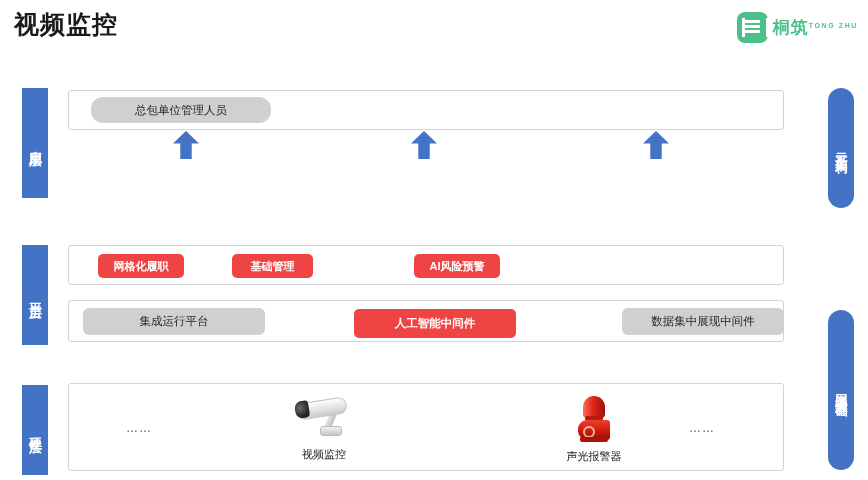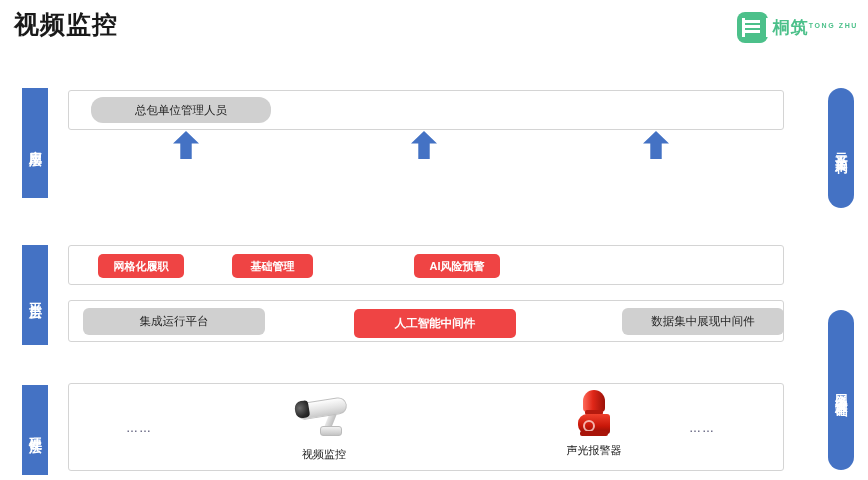--- a/index.html
+++ b/index.html
@@ -205,21 +205,21 @@
           <div class="cam-arm"></div>
           <div class="cam-base"></div>
           <div class="cam-body"></div>
           <div class="cam-lens"></div>
         </div>
       </div>
       <div class="hw-label">视频监控</div>
     </div>
 
 
-    <div class="hw-item" style="left:478px; top:6px; width:94px;">
+    <div class="hw-item" style="left:478px; top:12px; width:94px;">
       <div class="icon-slot">
         <div class="alm">
           <div class="alm-dome"></div>
           <div class="alm-neck"></div>
           <div class="alm-horn"></div>
           <div class="alm-base"></div>
         </div>
       </div>
       <div class="hw-label">声光报警器</div>
     </div>

